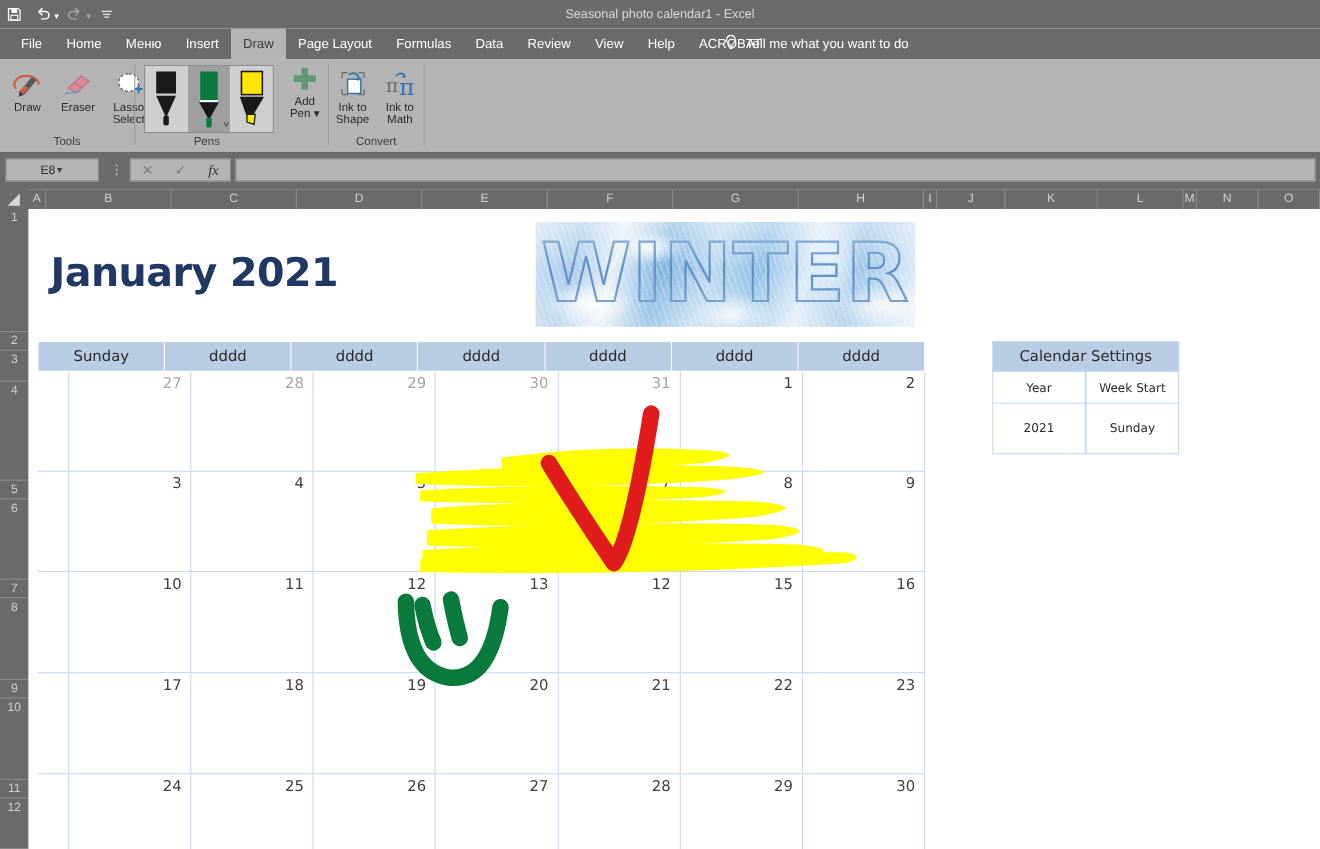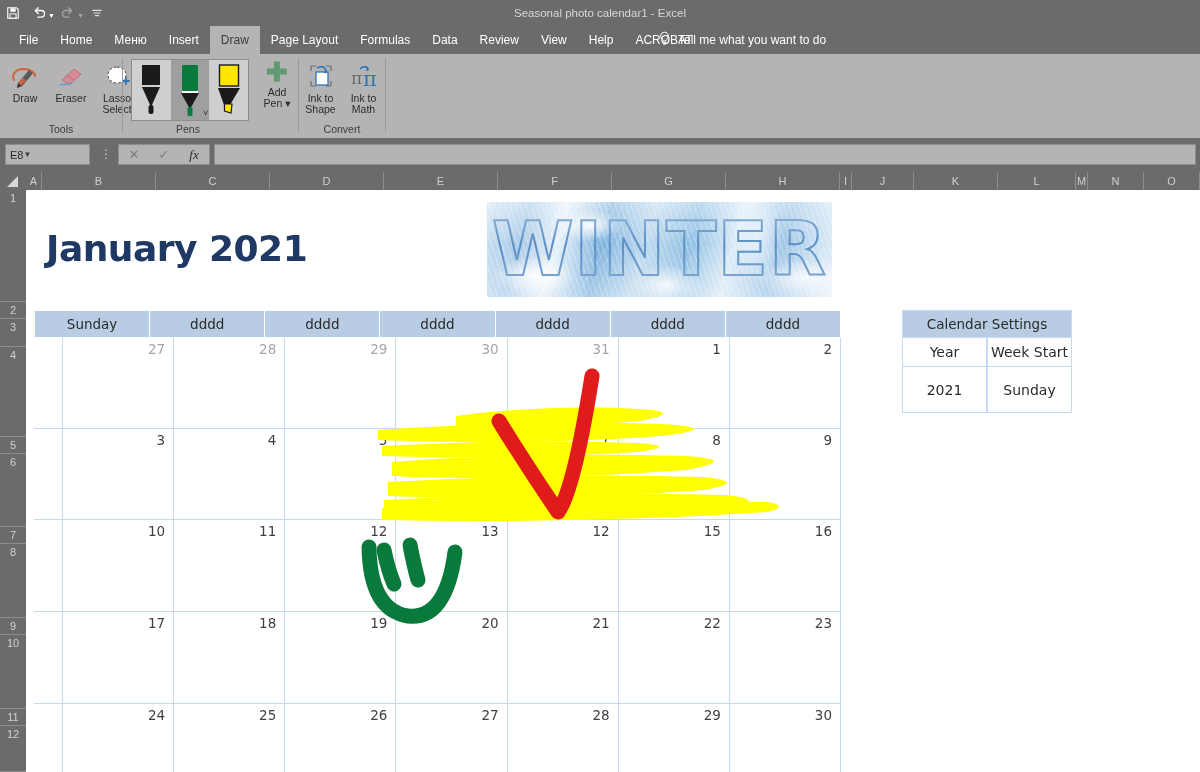--- a/index.html
+++ b/index.html
@@ -86,21 +86,21 @@
   .plus { font-size: 26px; line-height: 26px; color: #5f9a73; font-weight: bold; }
 
   
   .fbar {
     position: absolute; left: 0; top: 138px; width: 1200px; height: 34px;
     background: #6b6b6b;
   }
   .namebox {
     position: absolute; left: 5px; top: 6px; width: 85px; height: 21px;
     background: #b4b4b4; border: 1px solid #8d8d8d;
-    display: flex; align-items: center; justify-content: flex-start;
+    display: flex; align-items: center; justify-content: center;
     padding: 0 4px; font-size: 11px; color: #2b2b2b;
   }
   .nb-caret { font-size: 8px; color: #3c3c3c; }
   .vdots { position: absolute; left: 100px; top: 10px; color: #d0d0d0; font-size: 12px; line-height: 12px; }
   .fbtns { position: absolute; left: 118px; top: 6px; width: 92px; height: 21px;
     background: #b4b4b4; border: 1px solid #8d8d8d; display: flex; }
   .fbtn { flex: 1; display: flex; align-items: center; justify-content: center; font-size: 13px; color: #7d7d7d; }
   .fbtn.fx { color: #2b2b2b; font-style: italic; font-size: 13px; font-family: "Liberation Serif", serif; }
   .finput {
     position: absolute; left: 214px; top: 6px; width: 982px; height: 21px;
@@ -207,21 +207,21 @@
   .settings { position: absolute; left: 876px; top: 120px; width: 170px; }
   .set-title {
     height: 28px; background: #b8cce4; border: 1px solid #c6d9f0;
     display: flex; align-items: center; justify-content: center;
     font-size: 13.5px; color: #2b2b2b; font-family: "DejaVu Sans", sans-serif;
   }
   .set-row { display: flex; }
   .set-c {
     flex: 1; border: 1px solid #c6d9f0; border-top: none;
     display: flex; align-items: center; justify-content: center;
-    font-size: 14px; color: #2b2b2b; font-family: "DejaVu Sans", sans-serif;
+    font-size: 11px; color: #2b2b2b; font-family: "DejaVu Sans", sans-serif;
   }
   .set-row.hdr .set-c { height: 29px; }
   .set-row.val .set-c { height: 46px; }
 
   
   .ink { position: absolute; left: 0; top: 0; width: 1174px; height: 582px; pointer-events: none; }
 </style>
 </head>
 <body>
 

